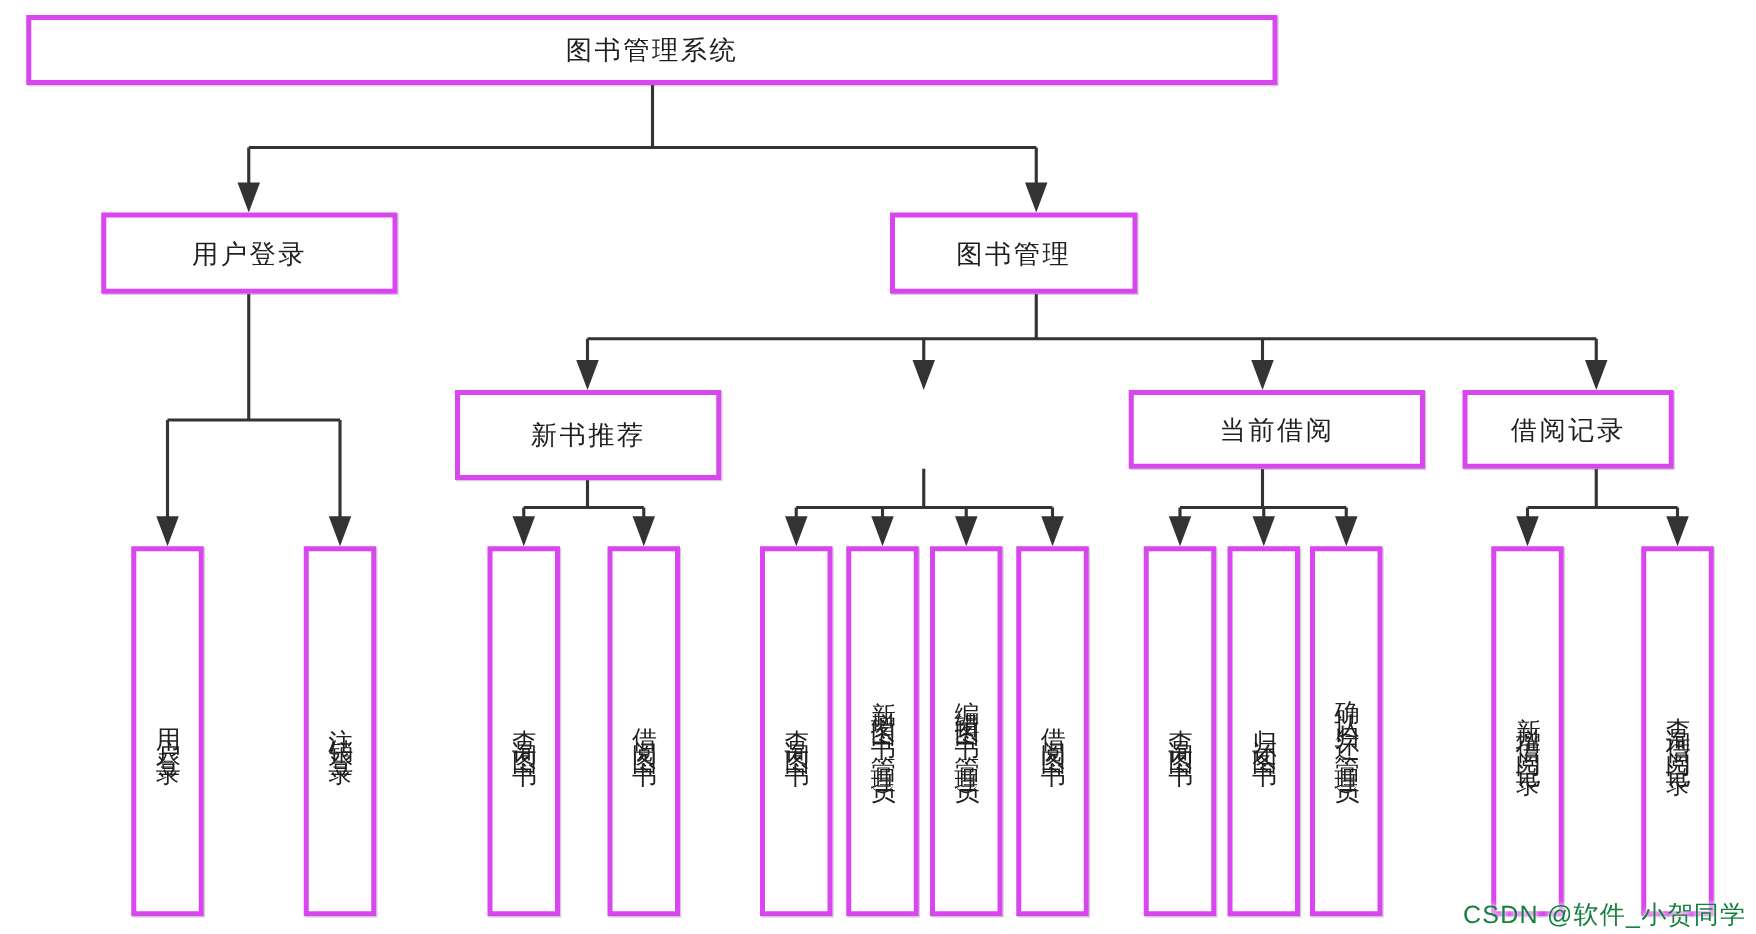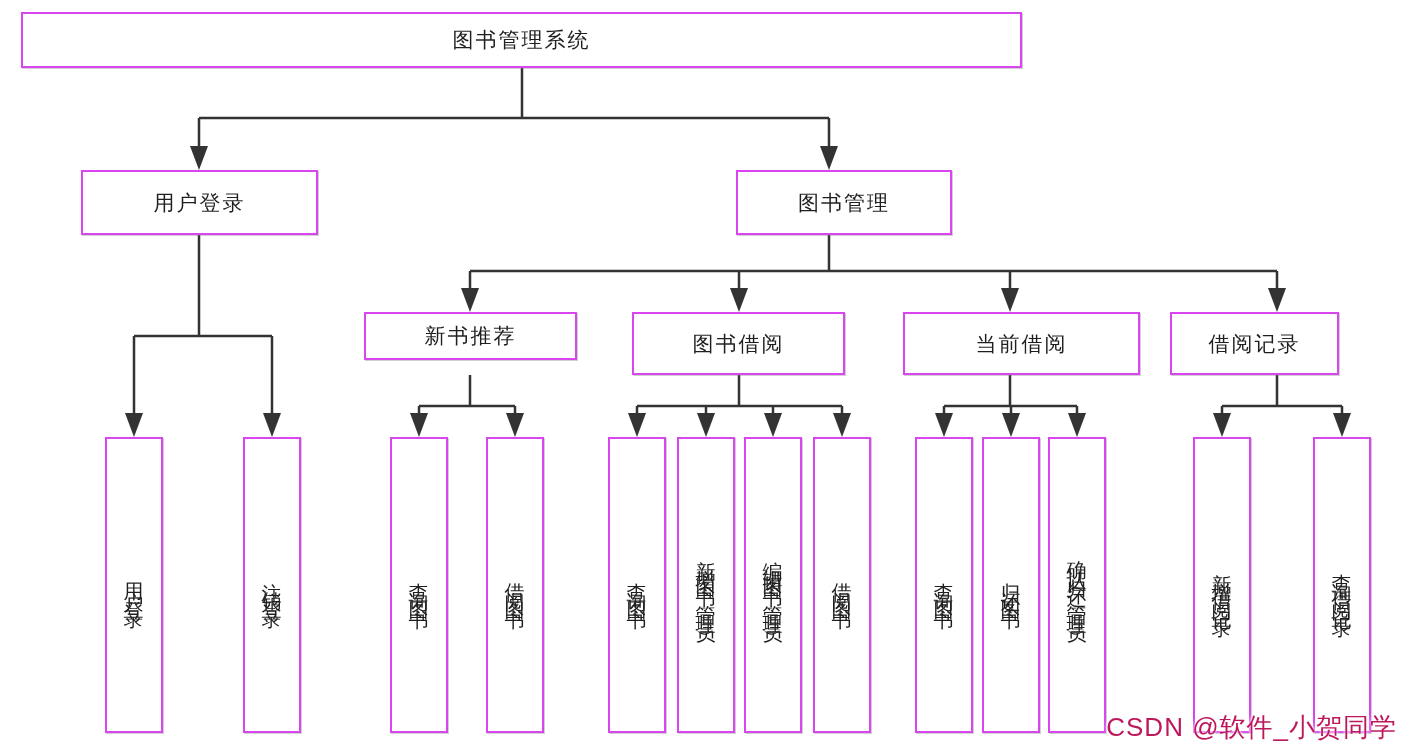--- a/index.html
+++ b/index.html
@@ -10,43 +10,43 @@
     font-family:"Liberation Sans", sans-serif;
     color:#1f1f1f;
     overflow:hidden;
   }
   svg.connectors { position:absolute; left:0; top:0; width:1405px; height:747px; }
   svg.connectors path { stroke:#333333; stroke-width:2.5; fill:none; }
   svg.connectors polygon { fill:#333333; stroke:none; }
   .box {
     position:absolute;
     background:#ffffff;
-    border:2px solid #d946ef;
+    border:4px solid #d946ef;
     box-sizing:border-box;
     display:flex; align-items:center; justify-content:center;
     box-shadow:1px 1px 0 rgba(120,120,120,0.35);
   }
   .hbox .lbl {
     font-size:21px;
     letter-spacing:2px;
     white-space:nowrap;
   }
   .vbox .vlbl {
     writing-mode:vertical-rl;
     text-orientation:mixed;
     font-size:20px;
     letter-spacing:9px;
     line-height:1.1;
     white-space:nowrap;
   }
   .watermark {
     position:absolute;
     right:8px; bottom:2px;
-    font-size:26px;
-    color:#be185d;
+    font-size:20px;
+    color:#15803d;
     text-shadow:0 0 3px #ffffff, 0 0 5px #ffffff;
     letter-spacing:1px;
     white-space:nowrap;
   }
 </style>
 </head>
 <body>
 
 <div class="canvas">
 
@@ -83,29 +83,26 @@
     </g>
   </svg>
 
   <div class="box hbox" style="left:21px;top:12px;width:1001px;height:56px">
     <span class="lbl">图书管理系统</span>
   </div>
 
   <div class="box hbox" style="left:81px;top:170px;width:237px;height:65px">
     <span class="lbl">用户登录</span>
   </div>
-  <div class="box hbox" style="left:736px;top:170px;width:216px;height:65px">
+  <div class="box hbox" style="left:712px;top:170px;width:198px;height:65px">
     <span class="lbl">图书管理</span>
   </div>
 
-  <div class="box hbox" style="left:364px;top:312px;width:213px;height:48px">
+  <div class="box hbox" style="left:364px;top:312px;width:213px;height:72px">
     <span class="lbl">新书推荐</span>
-  </div>
-  <div class="box hbox" style="left:632px;top:312px;width:213px;height:63px">
-    <span class="lbl">图书借阅</span>
   </div>
   <div class="box hbox" style="left:903px;top:312px;width:237px;height:63px">
     <span class="lbl">当前借阅</span>
   </div>
   <div class="box hbox" style="left:1170px;top:312px;width:169px;height:63px">
     <span class="lbl">借阅记录</span>
   </div>
 
   <div class="box vbox" style="left:105px;top:437px;width:58px;height:296px">
     <span class="vlbl">用户登录</span>

